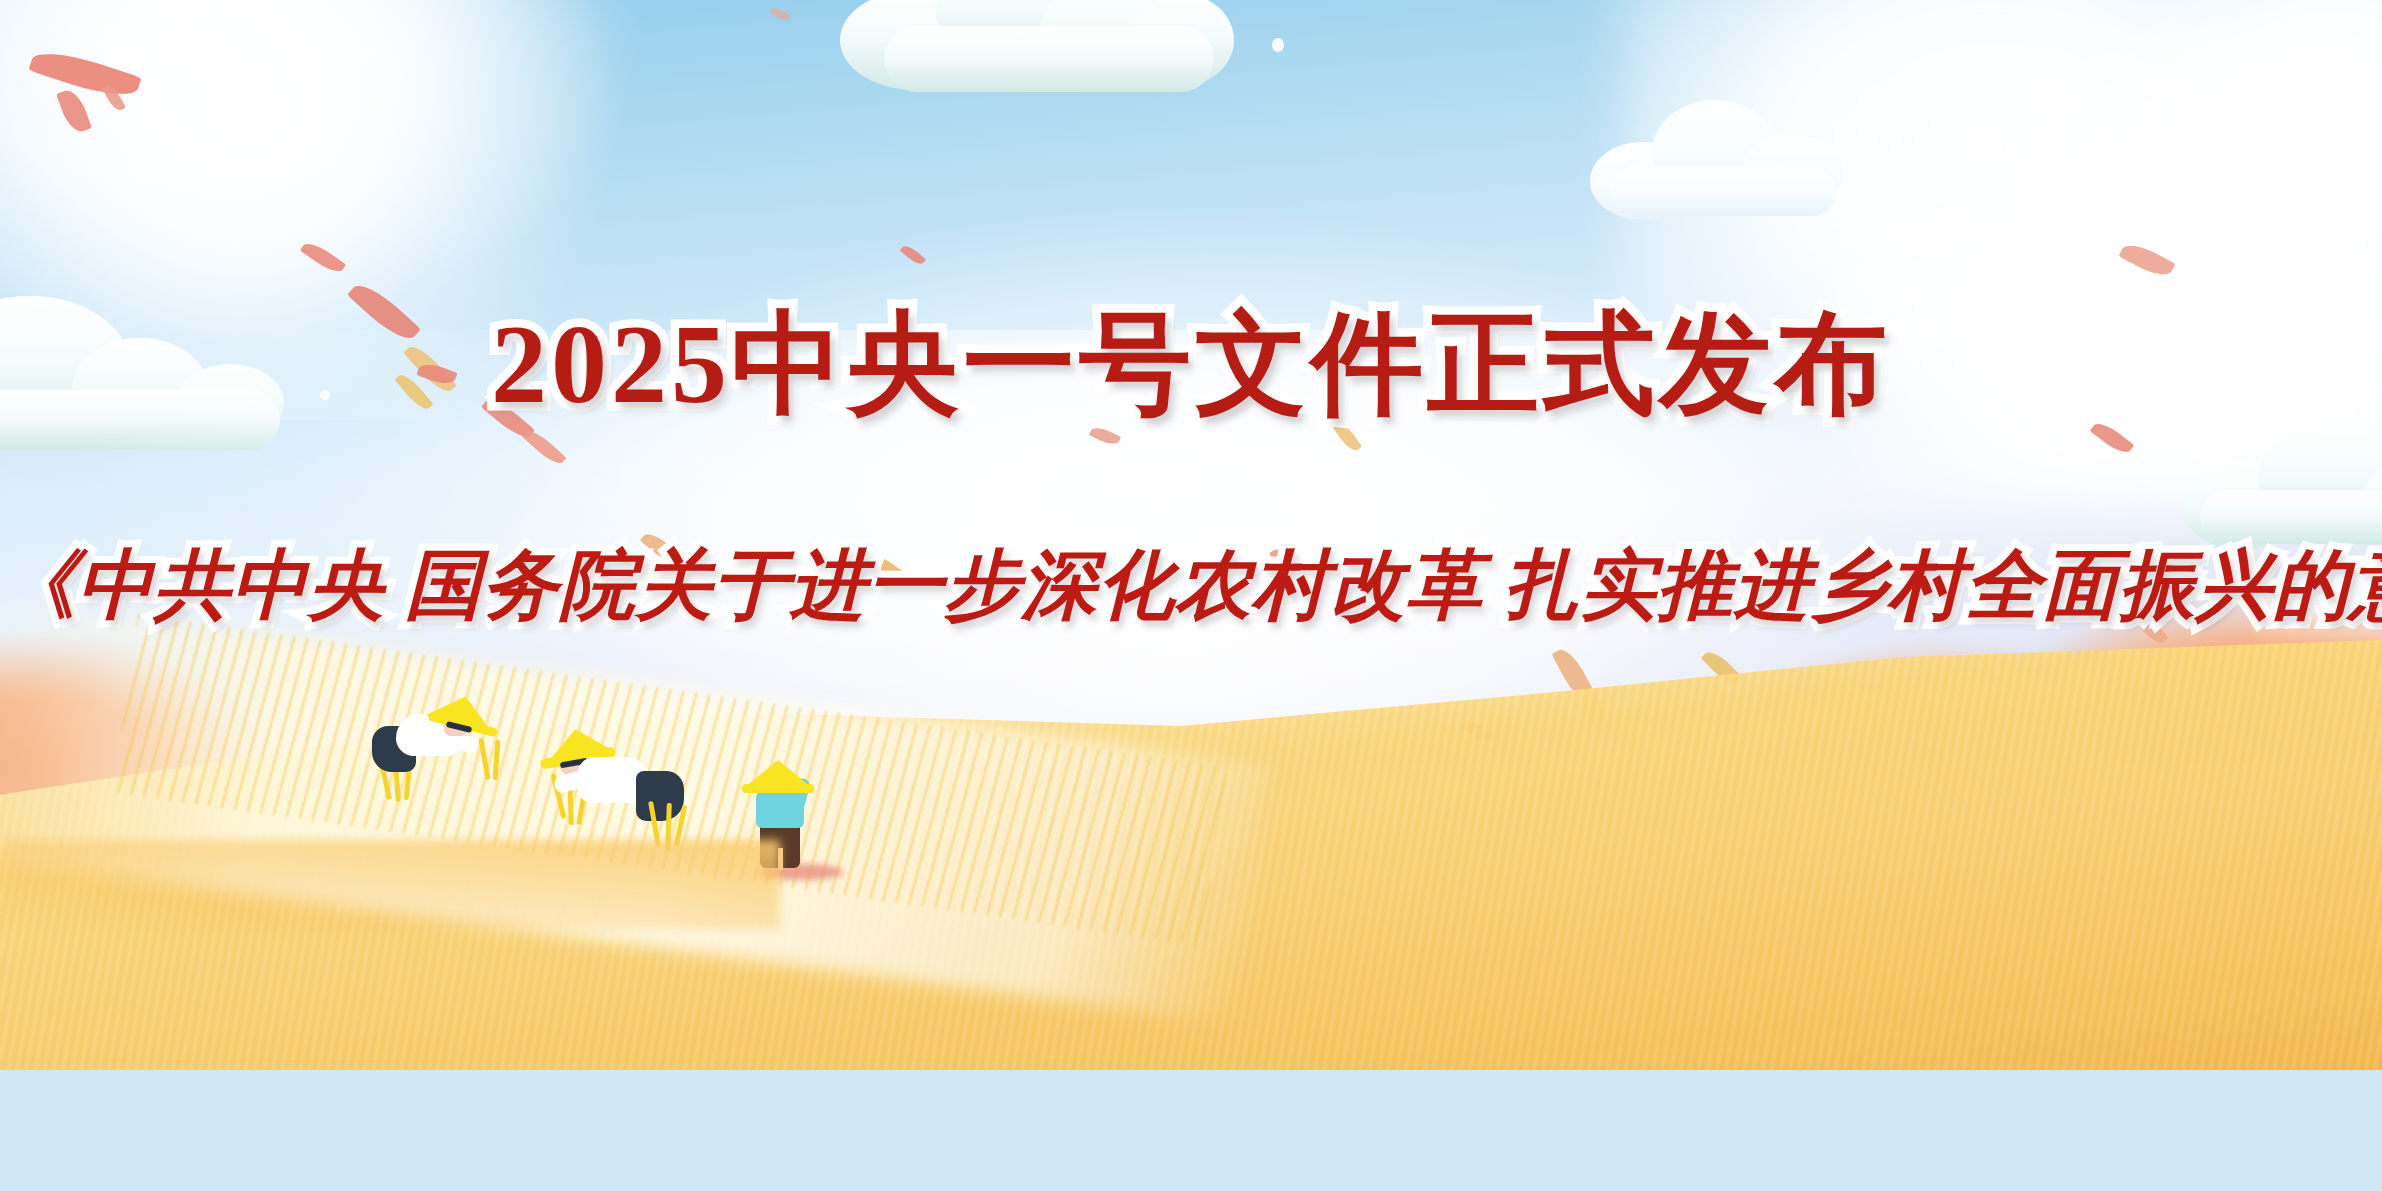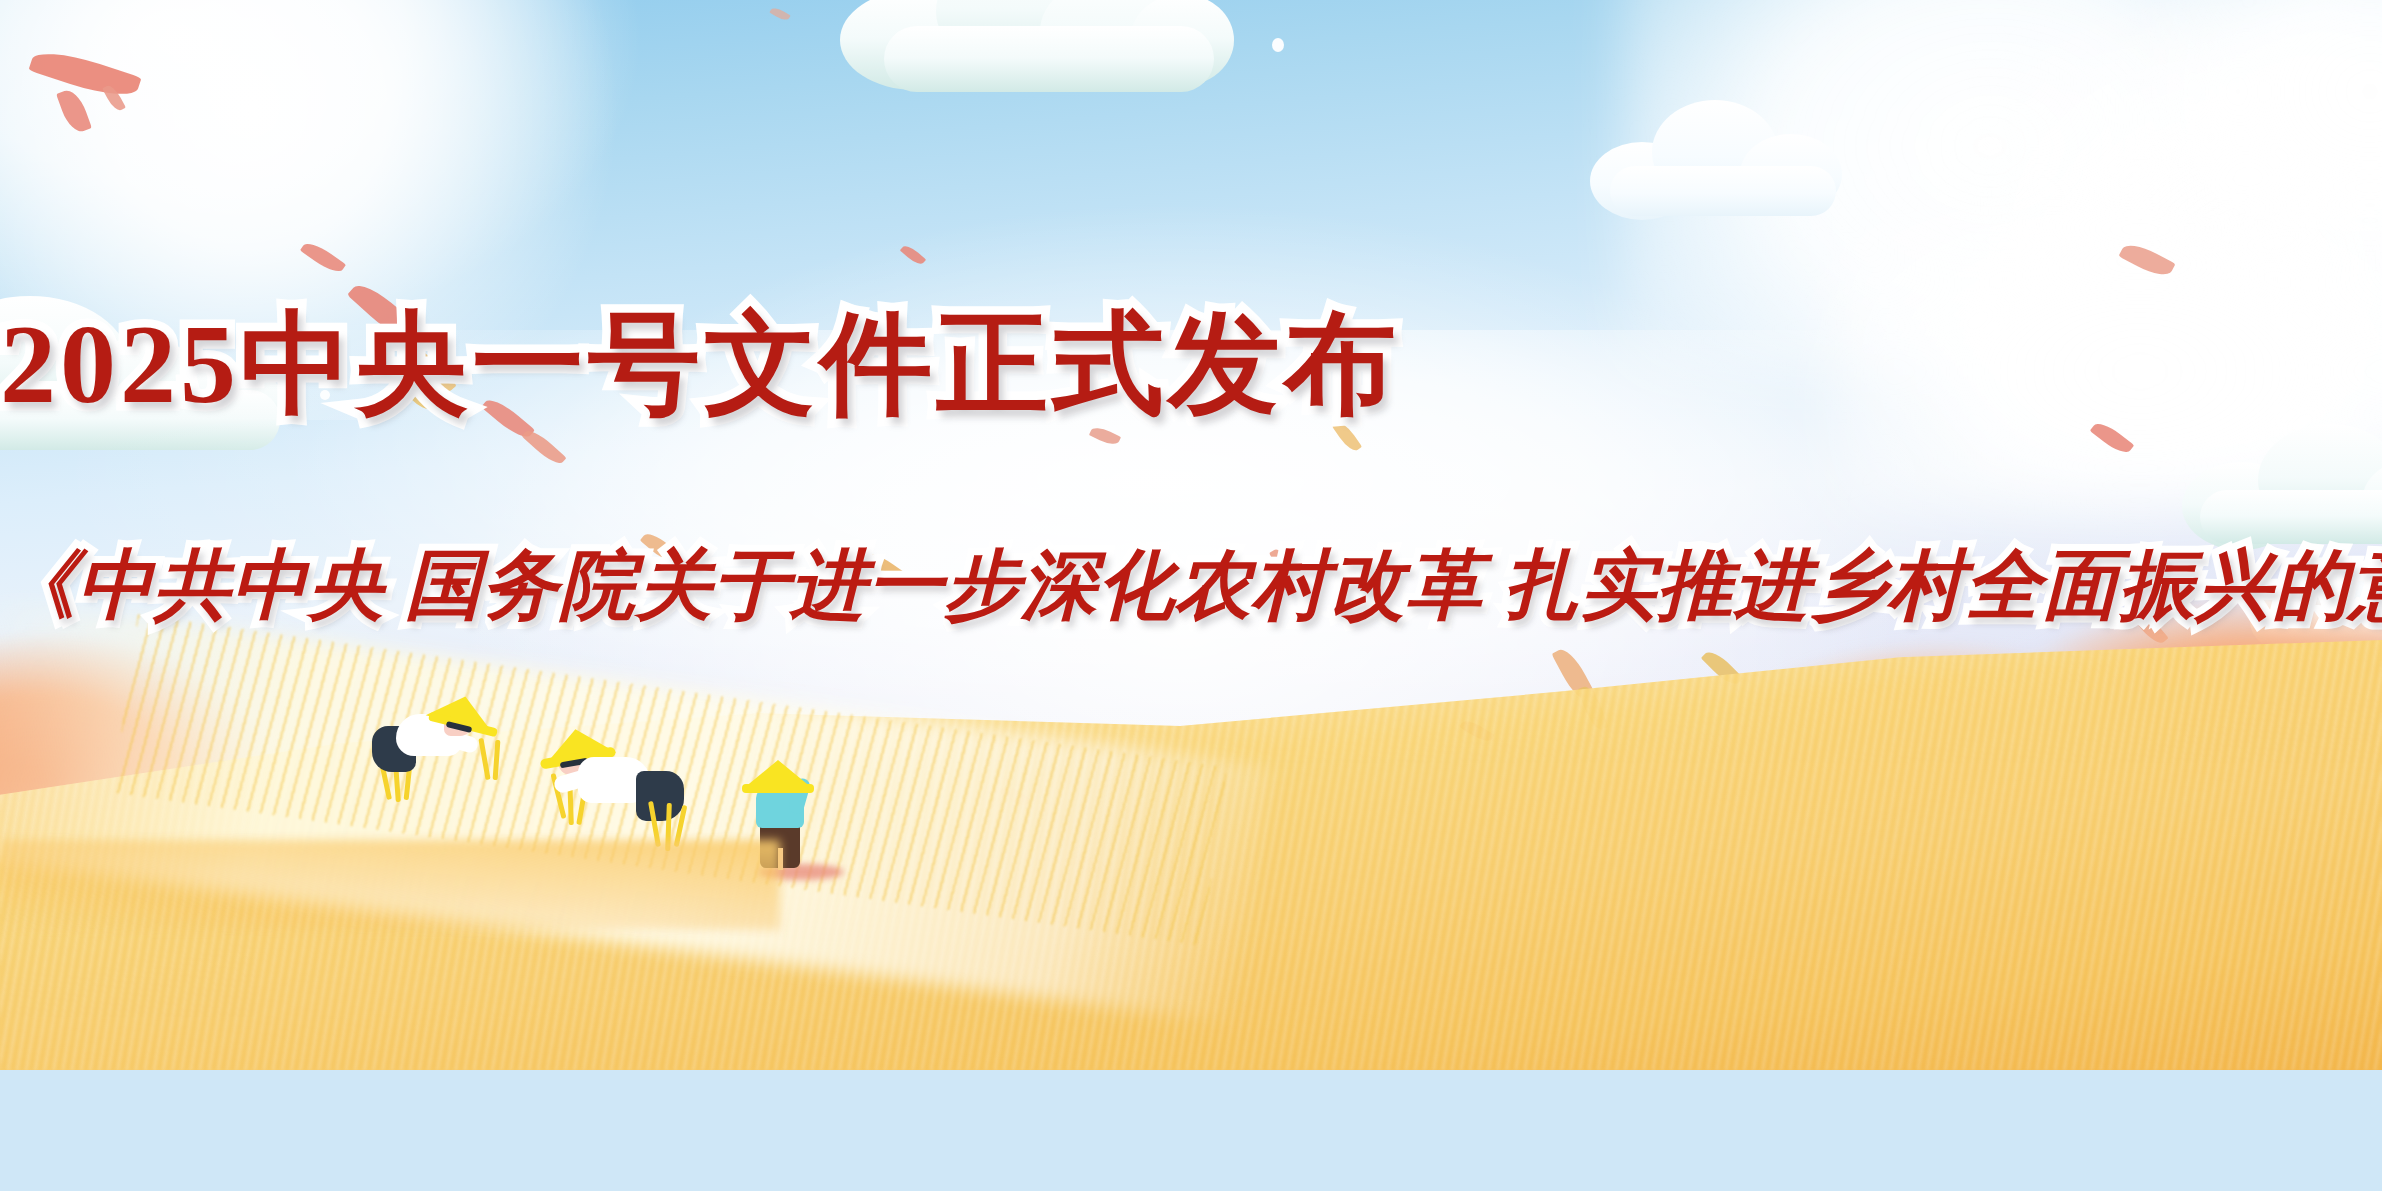--- a/index.html
+++ b/index.html
@@ -102,21 +102,21 @@
 
   
   .farmer { position: absolute; }
   .hat { position: absolute; width: 0; height: 0; }
   .shadow { position: absolute; background: #e8897a; border-radius: 50%; opacity: 0.75; filter: blur(3px); }
   .stalk { position: absolute; background: #f6d32d; border-radius: 2px; }
 
   
   #title-main {
     left: 0; top: 300px; width: 2382px;
-    text-align: left;
+    text-align: center;
     font-size: 112px;
     line-height: 1.15;
     font-weight: 700;
     letter-spacing: 4px;
     color: #b51c13;
     -webkit-text-stroke: 17px #ffffff;
     paint-order: stroke fill;
     text-shadow: 5px 7px 7px rgba(120,120,130,0.33);
     white-space: nowrap;
   }

